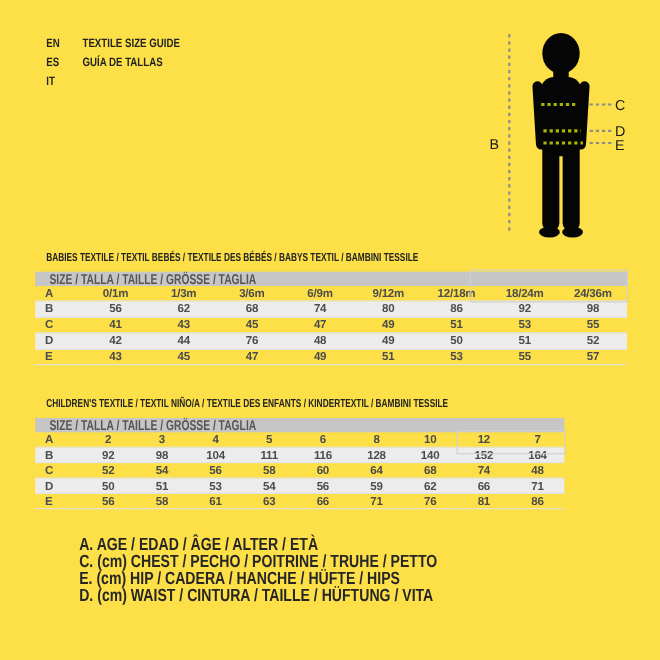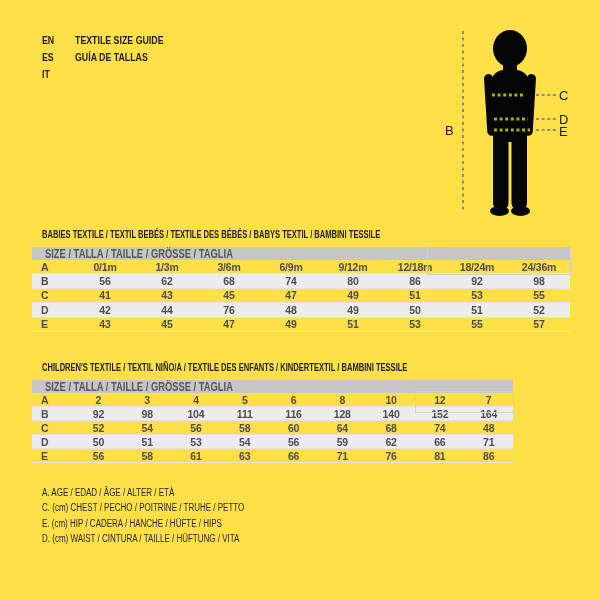--- a/index.html
+++ b/index.html
@@ -36,21 +36,21 @@
   #children-table{top:380px;width:481px;}
   #children-table .trow{height:14px;}
 
   
   .highlight-box{position:absolute;border:1px solid #d0d0d0;background:transparent;box-sizing:border-box;}
   #babies-highlight{left:427px;top:245px;width:144px;height:30px;}
   #children-highlight{left:415px;top:391px;width:99px;height:22px;}
 
   
   .legend{position:absolute;left:42px;top:487px;}
-  .legend-line{height:15.3px;font-size:10px;font-weight:400;color:#262626;}
+  .legend-line{height:15.3px;font-size:16px;font-weight:700;color:#262626;margin-left:30px;}
   .legend-line .cond{transform:scaleX(0.80);}
 </style>
 </head>
 <body>
 
 <div class="page" style="--bar: #c6c6c6; --shade: #ececec;">
 
   <div class="lang-list">
       <div class="lang-row">
         <span class="lang-code"><span class="cond">EN</span></span>

